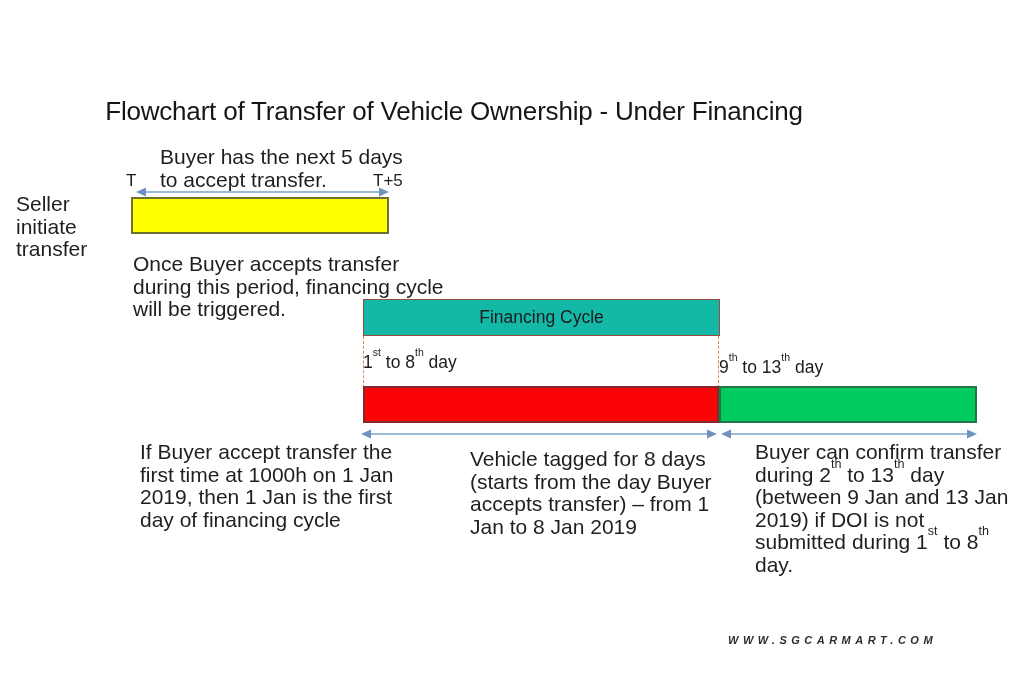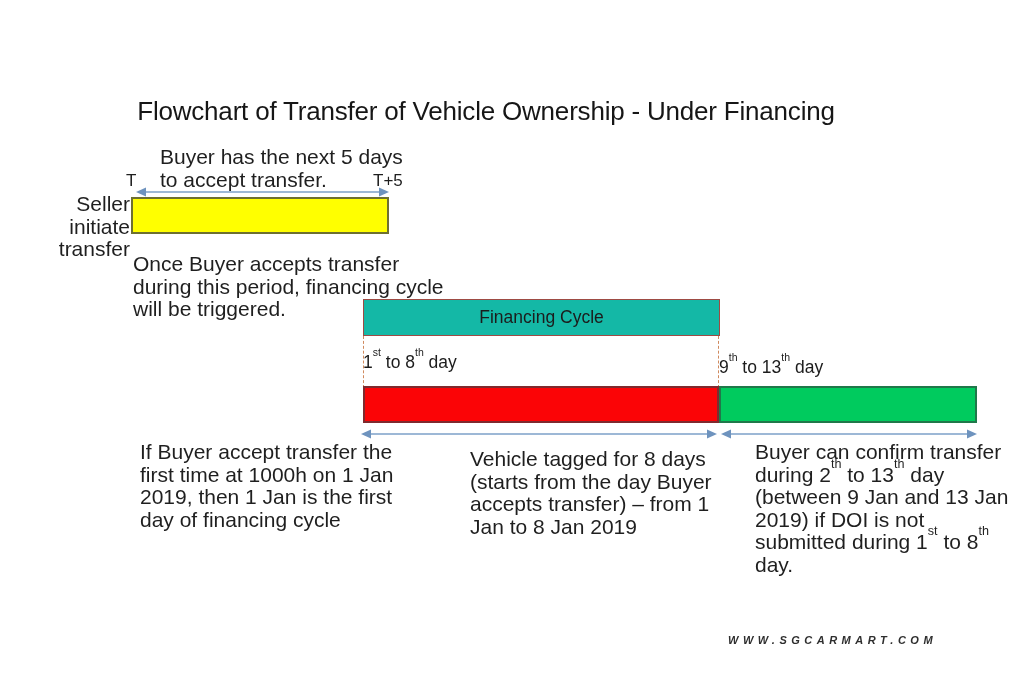--- a/index.html
+++ b/index.html
@@ -3,35 +3,35 @@
 <meta charset="utf-8">
 <style>
   html,body{margin:0;padding:0;background:#ffffff;}
   .canvas{
     position:relative;width:1024px;height:683px;background:#ffffff;
     font-family:"Liberation Sans",sans-serif;color:#1f1f1f;overflow:hidden;
   }
   .abs{position:absolute;}
   .title{
     left:0;top:96px;width:908px;text-align:center;
-    font-size:26px;font-weight:400;color:#161616;letter-spacing:-0.2px;padding-left:32px;
+    font-size:26px;font-weight:400;color:#161616;letter-spacing:-0.2px;
   }
   .note{
     font-size:21px;line-height:22.5px;white-space:pre-line;color:#1f1f1f;
   }
   .buyer-note{left:160px;top:146px;}
   .t-label{left:126px;top:171px;font-size:17px;}
   .t5-label{left:373px;top:171px;font-size:17px;}
   .arrow-svg{display:block;}
   .top-arrow{left:135px;top:185px;}
   .yellow-bar{
     left:131px;top:197px;width:254px;height:33px;
     background:#ffff00;border:2px solid #6e7030;
   }
-  .seller-label{left:16px;top:193px;width:114px;text-align:right;}
+  .seller-label{left:16px;top:193px;width:114px;text-align:left;}
   .trigger-note{left:133px;top:253px;}
   .fc-box{
     left:363px;top:299px;width:355px;height:35px;
     background:#14b8a6;border:1px solid #9e4b44;
     display:flex;align-items:center;justify-content:center;
   }
   .fc-title{font-size:17.5px;color:#1c1c1c;}
   .dash{width:0;height:52px;border-left:1px dashed #d08a5e;top:336px;}
   .dash-left{left:363px;}
   .dash-right{left:718px;}

